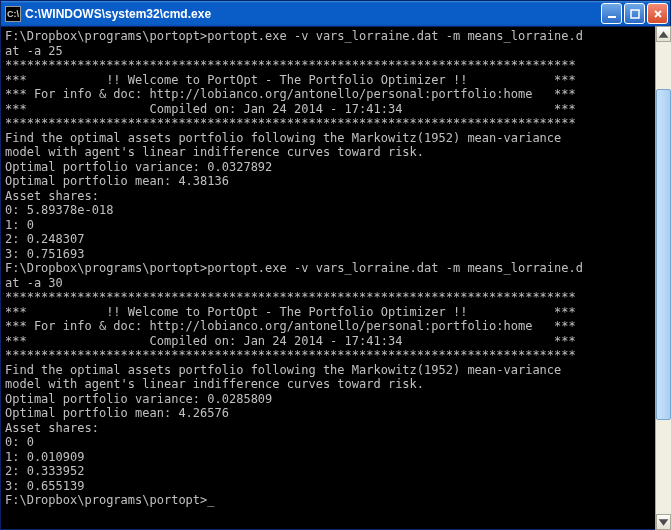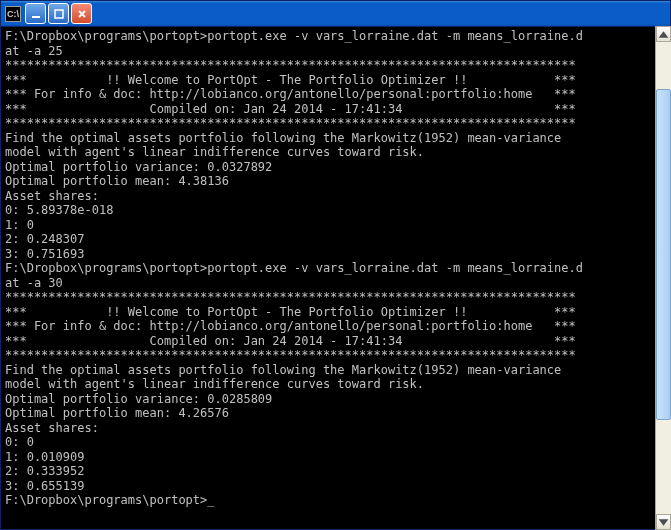--- a/index.html
+++ b/index.html
@@ -111,20 +111,21 @@
     color: #c0c0c0;
   }
   .term-line { white-space: pre; }
 </style>
 </head>
 <body>
 
 <div class="window">
   <div class="titlebar">
     <span class="icon">C:\</span>
+    <span class="title-text">C:\WINDOWS\system32\cmd.exe</span>
     <div class="win-btns">
       <div class="win-btn">
         <svg viewBox="0 0 10 10">
             <rect x="1" y="7" width="8" height="2" fill="#fff"></rect>
           </svg>
       </div>
       <div class="win-btn">
         <svg viewBox="0 0 10 10">
             <rect x="1" y="1" width="8" height="8" fill="none" stroke="#fff" stroke-width="1.5"></rect>
           </svg>

